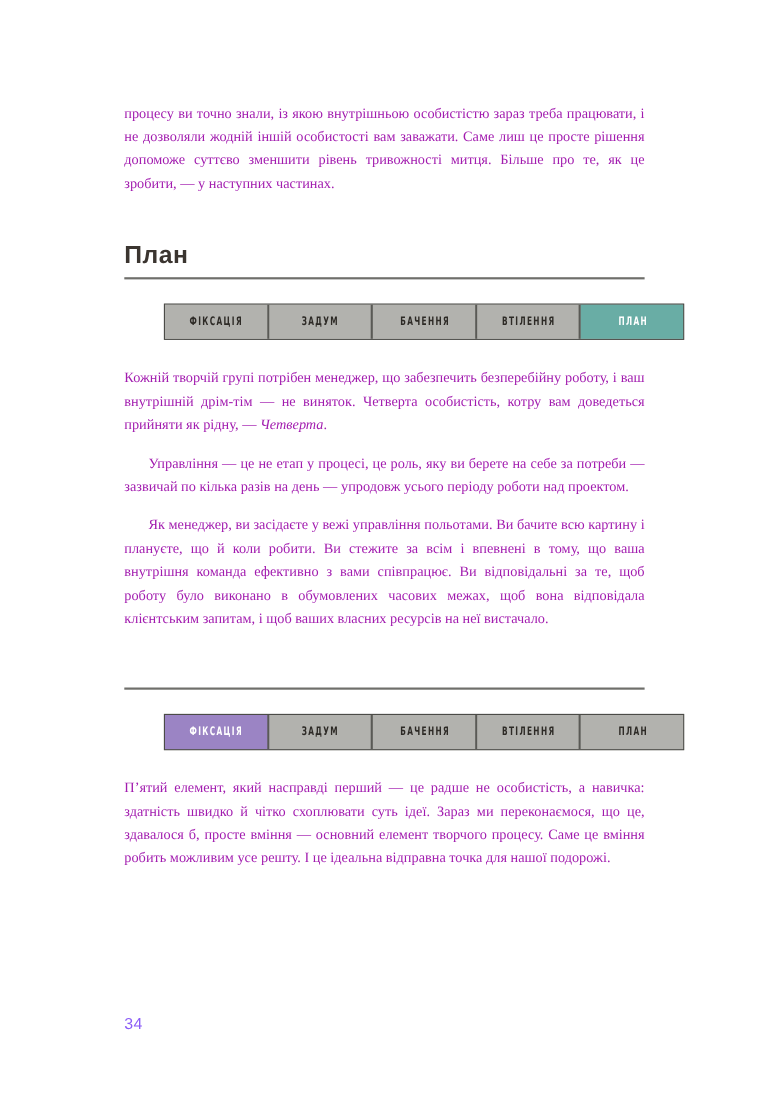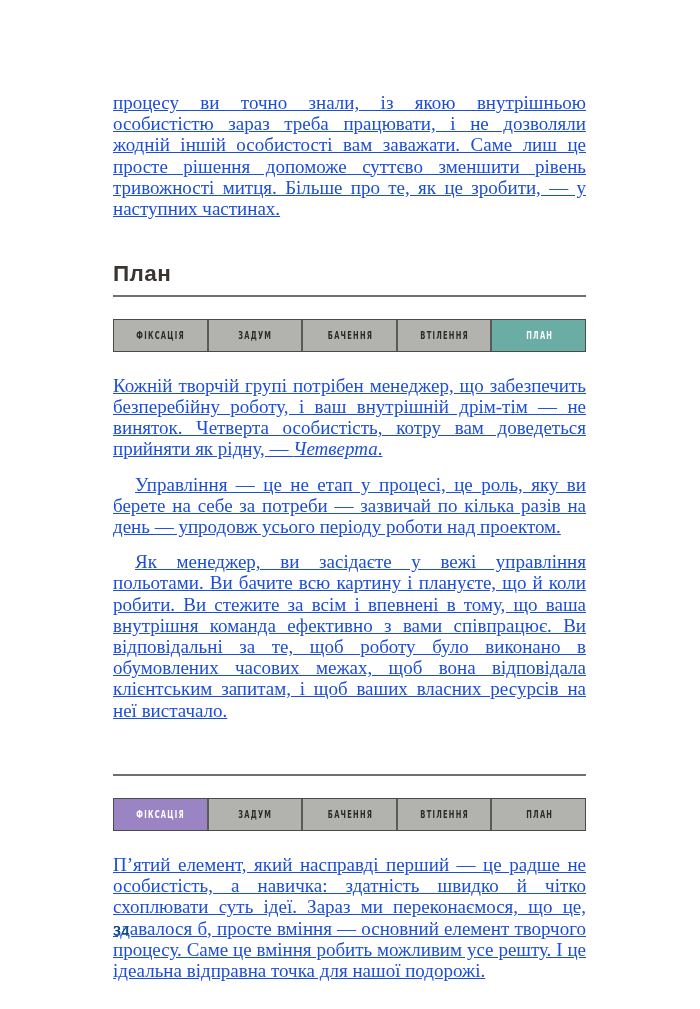--- a/index.html
+++ b/index.html
@@ -31,27 +31,26 @@
     position: absolute;
     left: 113px;
     top: 92px;
     width: 473px;
   }
 
   
   p.body {
     margin: 0;
     font-family: "Liberation Serif", "DejaVu Serif", serif;
-    font-size: 19px;
+    font-size: 13px;
     line-height: 21.2px;
     text-align: justify;
     text-justify: inter-word;
     hyphens: manual;
-    color: #1d4ed8;
-    text-decoration: underline;
+    color: #a21caf;
   }
   p.body.indent {
     text-indent: 22px;
   }
   p.body + p.body {
     margin-top: 14px;
   }
   .ital {
     font-style: italic;
   }
@@ -77,20 +76,21 @@
   }
 
   
   .tabbar {
     display: flex;
     width: 473px;
     height: 33px;
     border: 1px solid #4b4b47;
     box-sizing: border-box;
     background: #b2b2ae;
+    margin-left: 36px;
   }
   .tab {
     flex: 1 1 0;
     display: flex;
     align-items: center;
     justify-content: center;
     background: #b2b2ae;
     border-right: 2px solid #5a5a56;
     box-sizing: border-box;
     position: relative;
@@ -130,21 +130,21 @@
   .gap-tabs-to-text { height: 23px; }
   .gap-block { height: 44px; }
 
   
   .folio {
     position: absolute;
     left: 113px;
     top: 923px;
     font-family: "Liberation Sans", "DejaVu Sans", sans-serif;
     font-size: 14.5px;
-    color: #0c4a6e;
+    color: #8b5cf6;
     letter-spacing: 0.3px;
   }
 </style>
 </head>
 <body>
 
 <div class="page">
 
   <div class="content">
 

